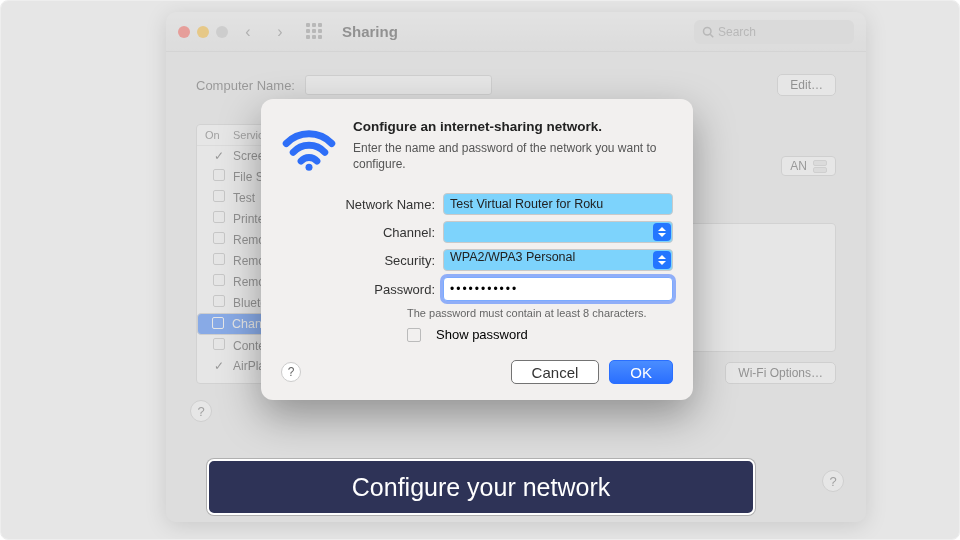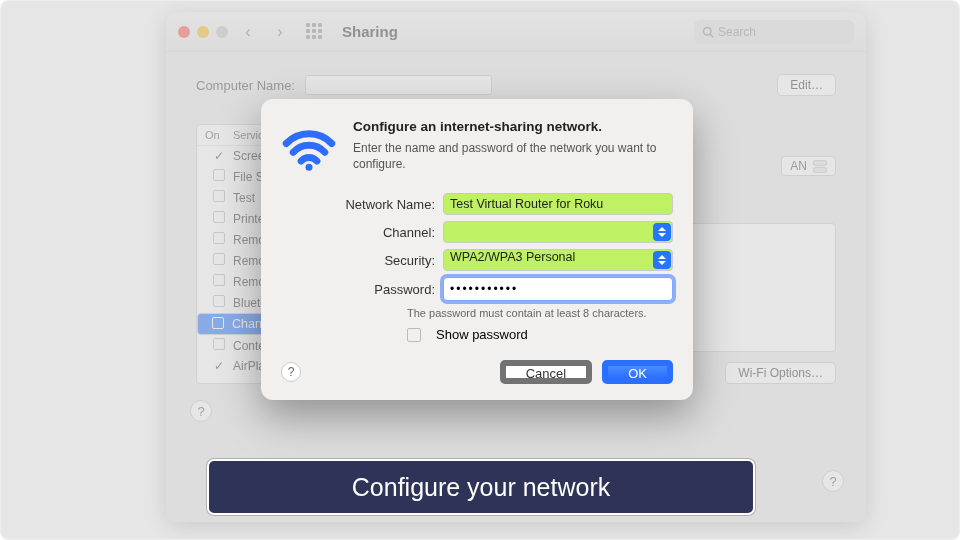--- a/index.html
+++ b/index.html
@@ -129,21 +129,21 @@
   .wifi-icon { width: 56px; flex-shrink: 0; }
   .dtitle { font-weight: 700; font-size: 13.5px; color: #222; margin-bottom: 6px; }
   .dsub { font-size: 12px; color: #555; line-height: 1.35; }
   .form { margin-left: 44px; }
   .frow { display: flex; align-items: center; margin-bottom: 6px; }
   .frow .lbl { width: 118px; text-align: right; padding-right: 8px; font-size: 13px; color: #333; }
   .frow .ctl { flex: 1; position: relative; }
   .tinput, .sel {
     width: 100%; height: 22px;
     border: 1px solid #c9c9c9; border-radius: 4px;
-    background: #bef264; padding: 0 6px; font-size: 12.5px; color: #222;
+    background: #7dd3fc; padding: 0 6px; font-size: 12.5px; color: #222;
   }
   .sel { padding-right: 24px; }
   .pw {
     width: 100%; height: 24px;
     border: 1px solid #c9c9c9; border-radius: 4px;
     background: #fff; padding: 0 6px; font-size: 12px;
     box-shadow: 0 0 0 3px rgba(63,120,255,0.55);
     border-color: #7baaff;
     letter-spacing: 2px;
   }
@@ -159,21 +159,21 @@
   }
   .dd::before { border-bottom: 4px solid #fff; margin-bottom: 2px; }
   .dd::after { border-top: 4px solid #fff; }
   .hint { font-size: 11px; color: #666; margin: 4px 0 8px 126px; }
   .chkrow { display: flex; align-items: center; gap: 15px; margin-left: 126px; margin-bottom: 18px; }
   .chkrow .ck { width: 14px; height: 14px; }
   .btns { display: flex; justify-content: flex-end; gap: 10px; align-items:center;}
   .dq { width:20px;height:20px;border-radius:50%;border:1px solid #ccc;background:#fff;display:flex;align-items:center;justify-content:center;font-size:12px;color:#666; margin-right:auto;}
   .btn {
     height: 24px; padding: 0 20px; border-radius: 5px;
-    font-size: 13px; border: 6px solid #737373; background: #fff; color: #333;
+    font-size: 15px; border: 1px solid #737373; background: #fff; color: #333;
   }
   .btn.primary {
     background: linear-gradient(#4a8dff,#2a6fff);
     border-color: #2a6fff; color: #fff; font-weight: 500;
   }
 
   
   .banner {
     position: absolute;
     left: 206px; bottom: 24px;

